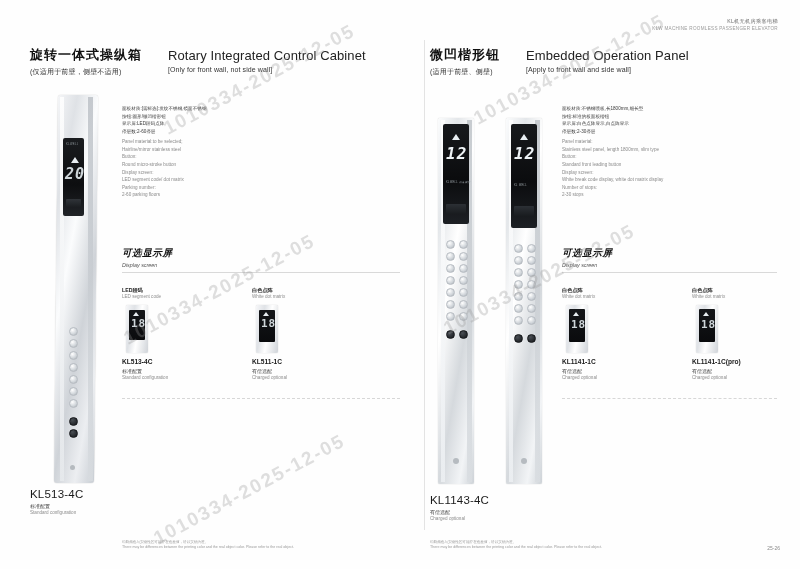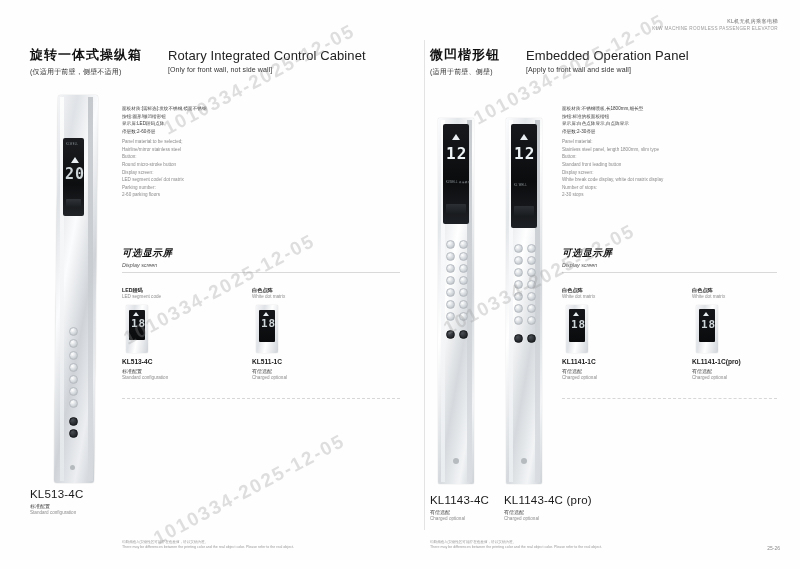--- a/index.html
+++ b/index.html
@@ -36,21 +36,21 @@
     position:absolute;left:424px;top:40px;width:1px;height:490px;
     background:#e3e3e3;
   }
 
   
   .spec{position:absolute;font-size:4.6px;line-height:1.65;color:#3a3a3a;}
   .spec .en{color:#8b8b8b;}
   .spec .gap{height:3px;}
 
   
-  .prod{position:absolute;}
+  .prod{position:absolute;font-style:italic;}
 
   
   .col-body{
     position:absolute;
     background:linear-gradient(100deg,#f4f5f7 0%,#dfe2e6 18%,#fbfcfd 38%,#cfd3d8 62%,#eceef1 82%,#c9ced4 100%);
     border-radius:3px;
     box-shadow:0 0 1px rgba(0,0,0,.35);
   }
   .col-panel{
     position:absolute;
@@ -376,25 +376,20 @@
     <div class="en">Charged optional</div>
   </div>
 
   <div class="rule-dash" style="left:562px;top:398px;width:215px;"></div>
 
   <div class="cap" style="left:430px;top:494px;">
     <div class="big">KL1143-4C</div>
     <div class="cn">有偿选配</div>
     <div class="en">Charged optional</div>
   </div>
-  <div class="cap" style="left:504px;top:494px;">
-    <div class="big">KL1143-4C (pro)</div>
-    <div class="cn">有偿选配</div>
-    <div class="en">Charged optional</div>
-  </div>
 
   <div class="foot" style="left:430px;bottom:18px;width:250px;">
     <div>印刷颜色与实物性区可能存在色差值，请以实物为准。</div>
     <div>There may be differences between the printing color and the real object color. Please refer to the real object.</div>
   </div>
 
   <div class="pagenum">25-26</div>
 
   <div class="wm" style="left:160px;top:120px;">1010334-2025-12-05</div>
   <div class="wm" style="left:470px;top:110px;">1010334-2025-12-05</div>

